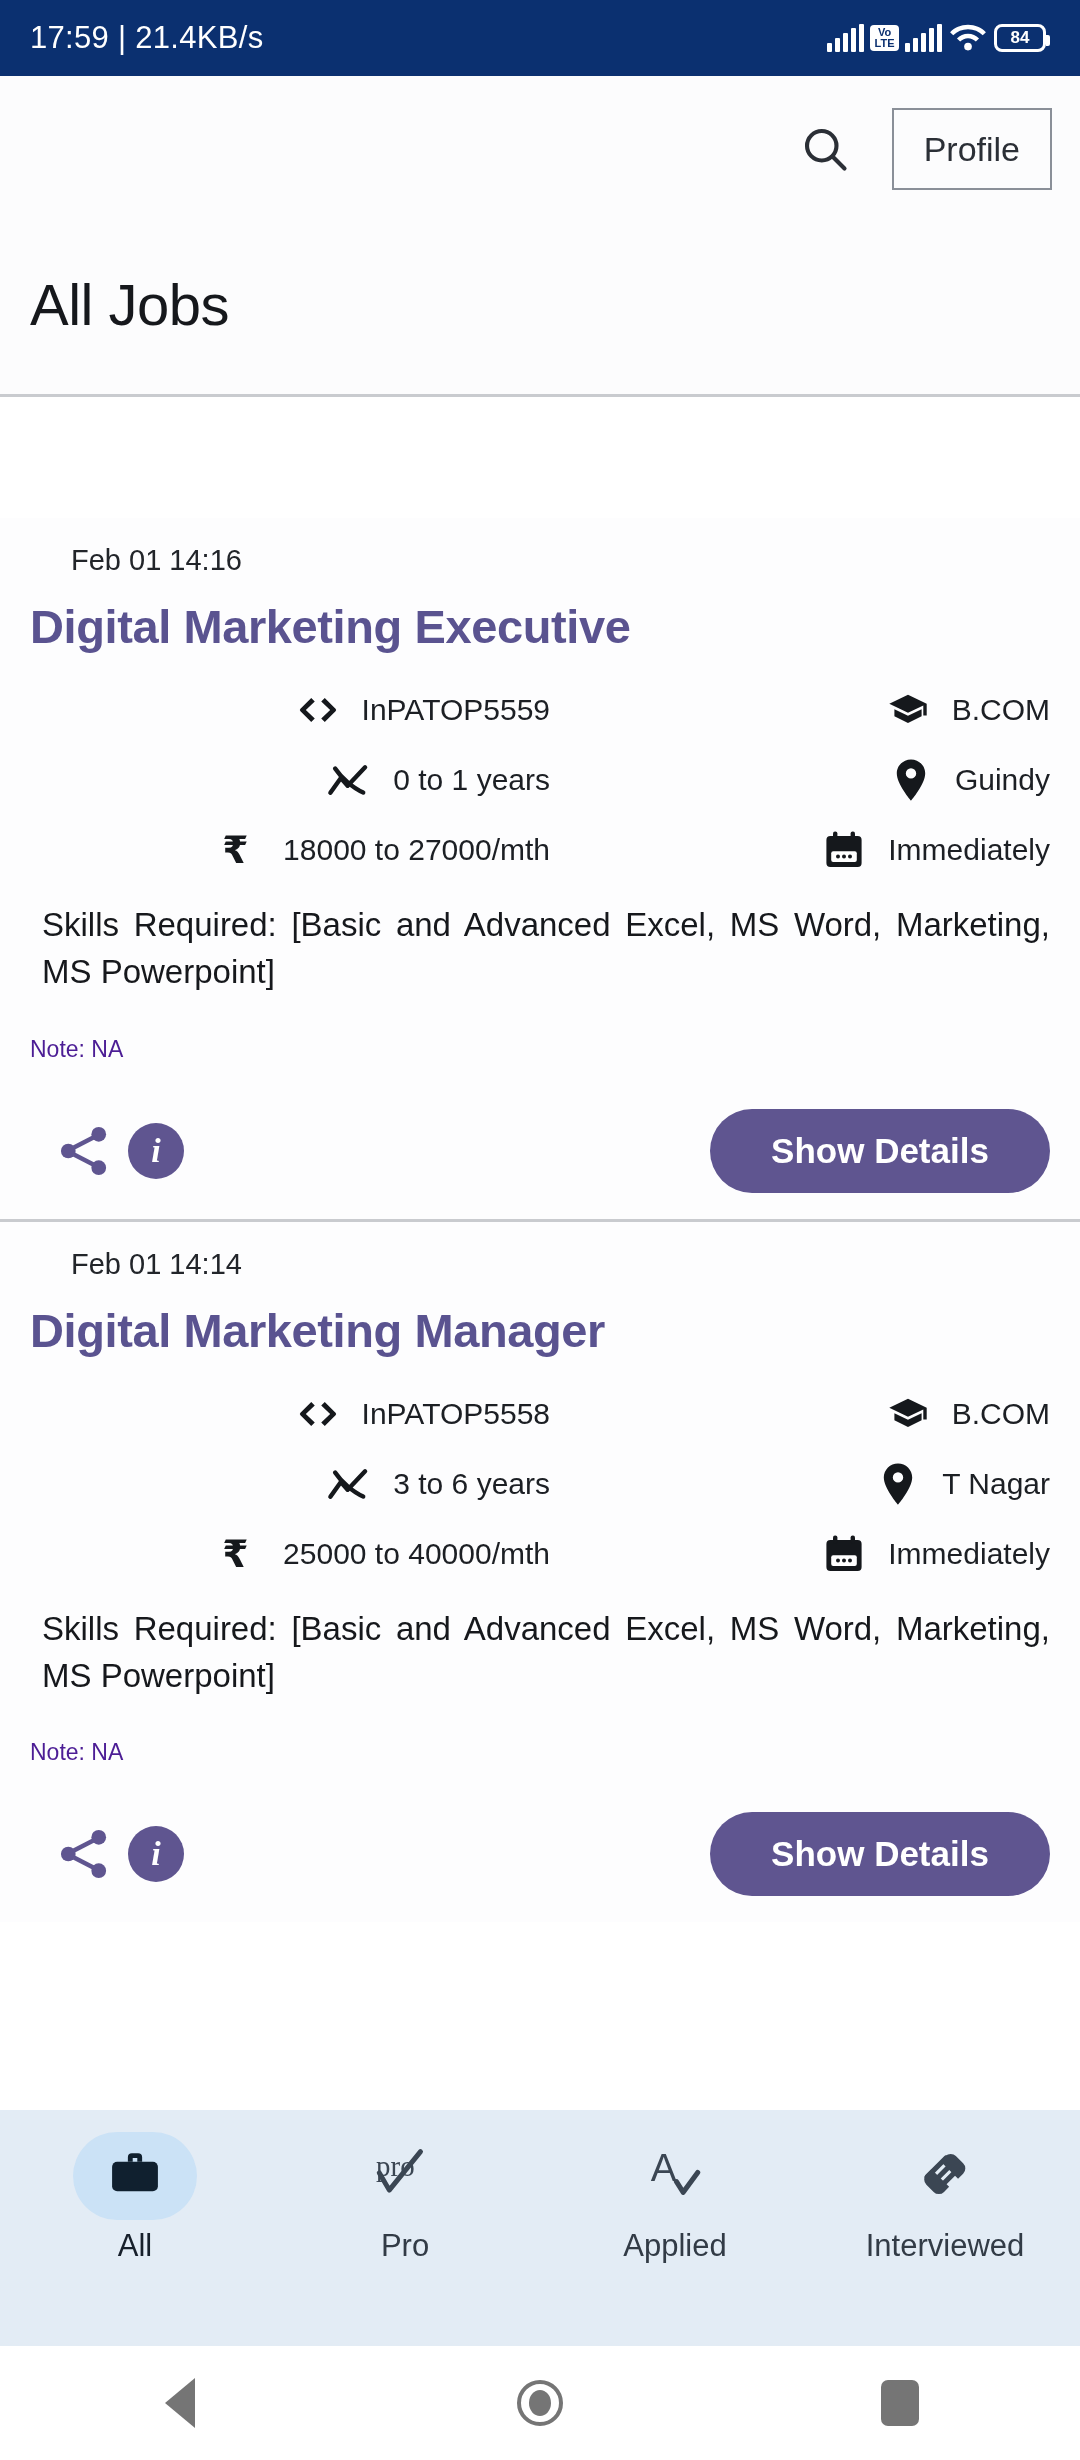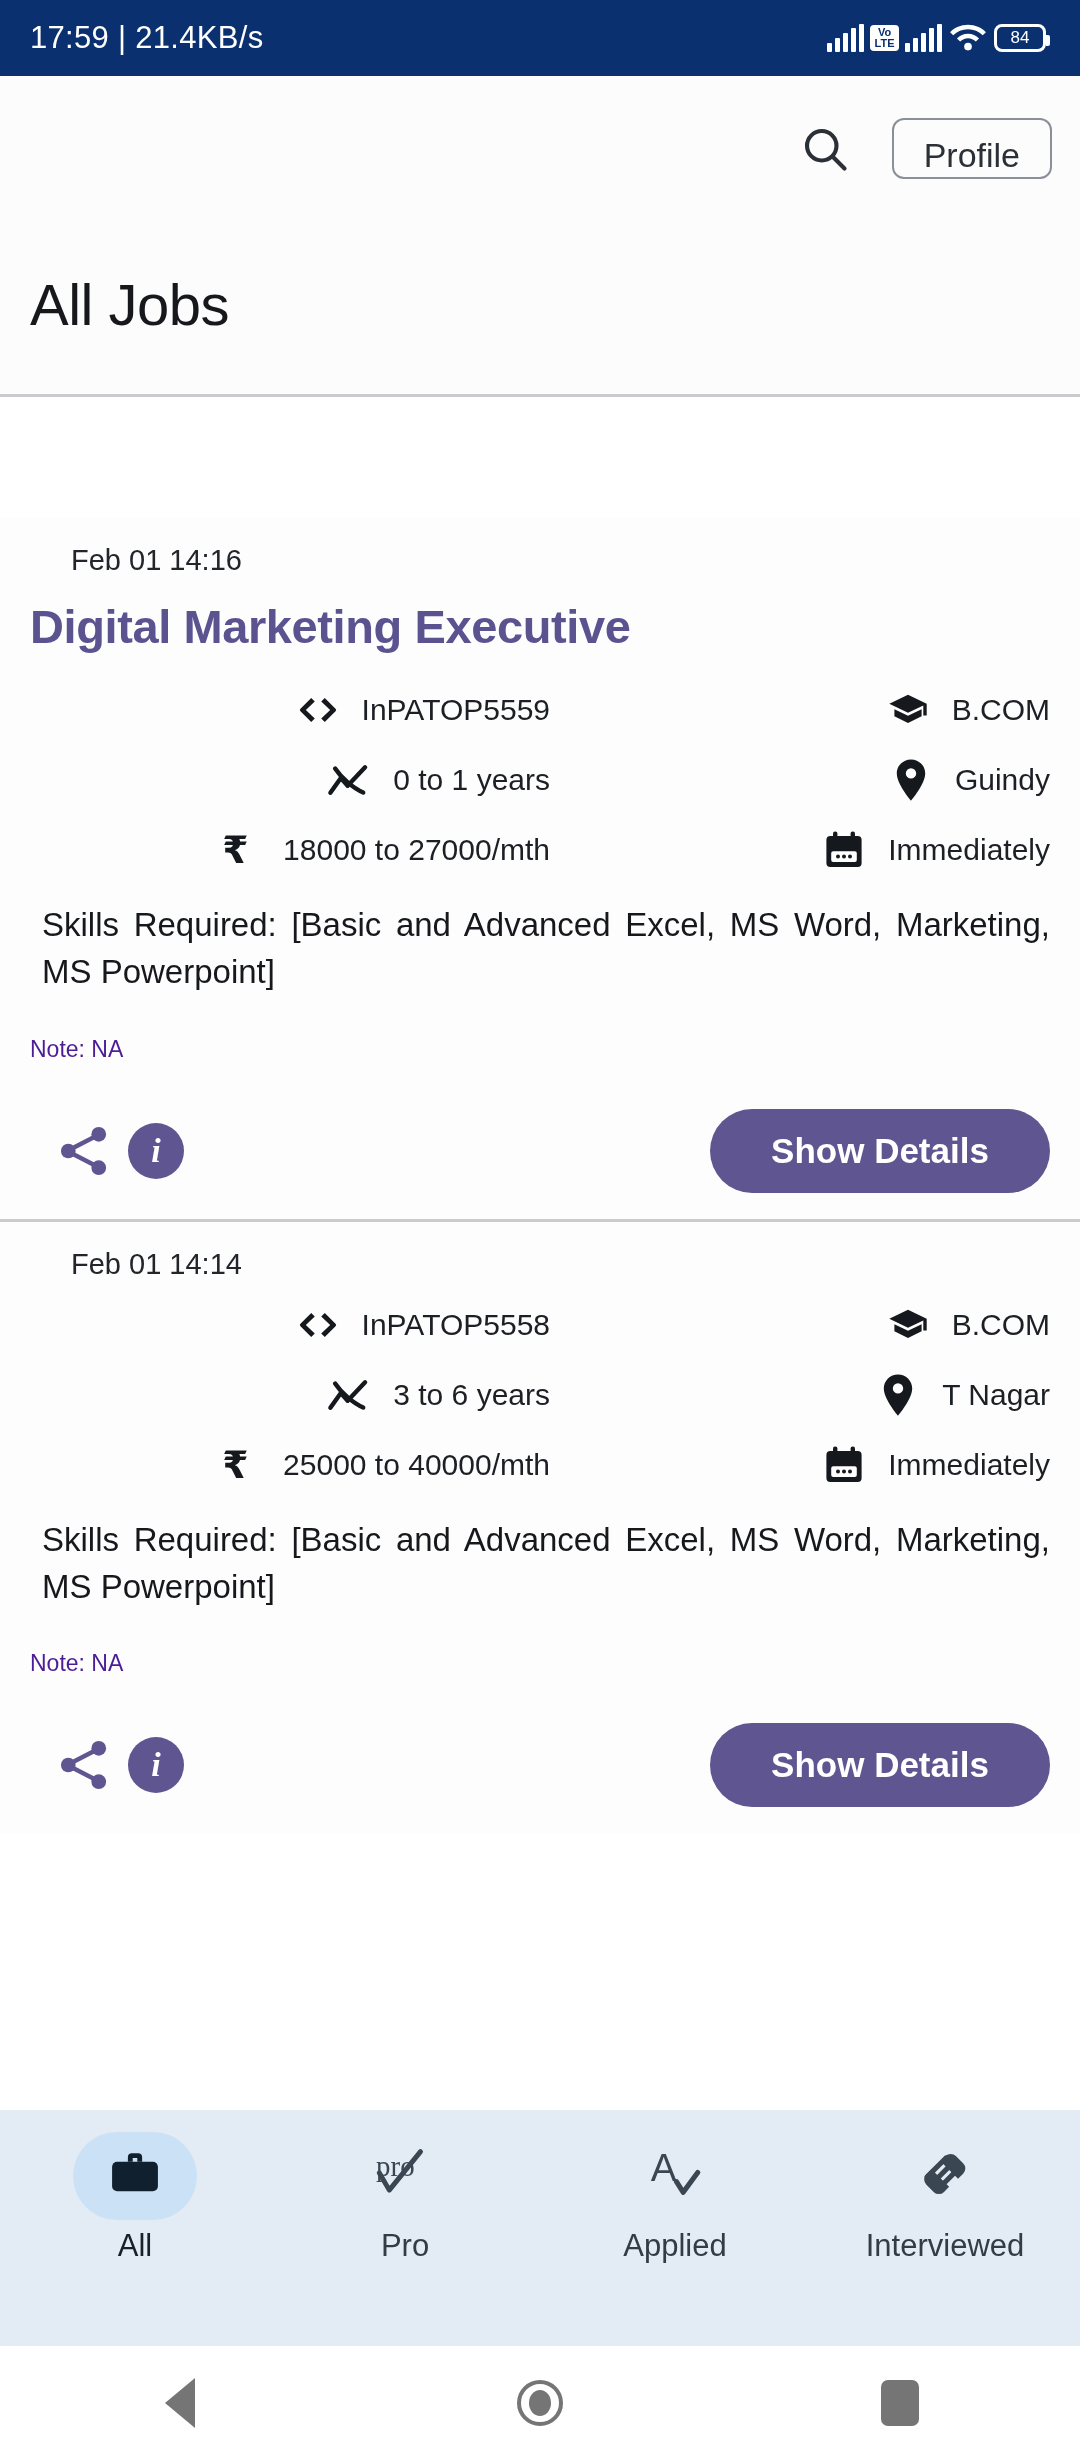--- a/index.html
+++ b/index.html
@@ -28,40 +28,40 @@
   .bars i:nth-child(5){height:28px}
   .volte{
     background:#FFFFFF; color:#0B3070; border-radius:4px;
     font-size:11px; line-height:11px; font-weight:700; text-align:center;
     padding:2px 3px; width:29px;
   }
   .volte span{display:block;}
   .battery{
     border:3px solid #FFFFFF; border-radius:8px; width:52px; height:28px;
     display:flex; align-items:center; justify-content:center;
-    font-size:17px; font-weight:400; position:relative;
+    font-size:17px; font-weight:700; position:relative;
   }
   .battery:after{
     content:""; position:absolute; right:-7px; top:8px;
     width:4px; height:11px; background:#FFFFFF; border-radius:0 2px 2px 0;
   }
 
   
   .appbar{
     height:145px; background:#FCFCFD;
     display:flex; align-items:center; justify-content:flex-end;
     padding-right:28px; gap:34px;
   }
   .search-btn{
     width:66px;height:66px;display:flex;align-items:center;justify-content:center;
     background:none;border:none;cursor:pointer;
   }
   .profile-btn{
-    border:2px solid #8A8F98; border-radius:12px;
-    padding:0 30px; height:61px; line-height:70px;
+    border:2px solid #8A8F98; border-radius:0;
+    padding:0 30px; height:82px; line-height:70px;
     font-size:34px; color:#2B2F36; background:#FCFCFD; cursor:pointer;
   }
 
   .page-title{
     font-size:58px; color:#16181C; font-weight:400;
     padding:50px 0 56px 30px; letter-spacing:-.5px;
     background:#FCFCFD;
   }
   .divider{ height:3px; background:#C9CBCF; }
 
@@ -267,20 +267,21 @@
       </span>
       <span class="spacer"></span>
       <button class="show-details">Show Details</button>
     </div>
   </div>
 
   <div class="divider"></div>
 
   <div class="card">
     <div class="card-date">Feb 01 14:14</div>
+    <div class="card-title">Digital Marketing Manager</div>
 
     <div class="meta">
       <div class="meta-item">
         <span class="ic">
           <svg width="40" height="30" viewBox="0 0 26 18">
               <path d="M8.6 1.2 1.6 8.2a1.1 1.1 0 0 0 0 1.6l7 7 2.3-2.3-5.8-5.5 5.8-5.5zM17.4 1.2l-2.3 2.3 5.8 5.5-5.8 5.5 2.3 2.3 7-7a1.1 1.1 0 0 0 0-1.6z" fill="#15181C"></path>
             </svg>
         </span>
         <span class="txt">InPATOP5558</span>
       </div>

